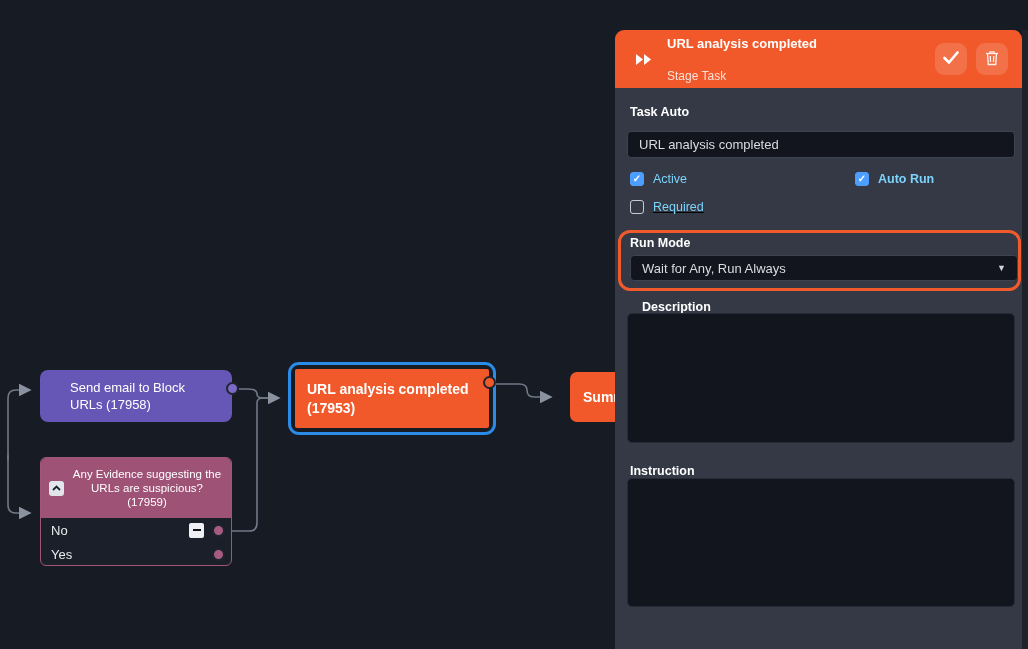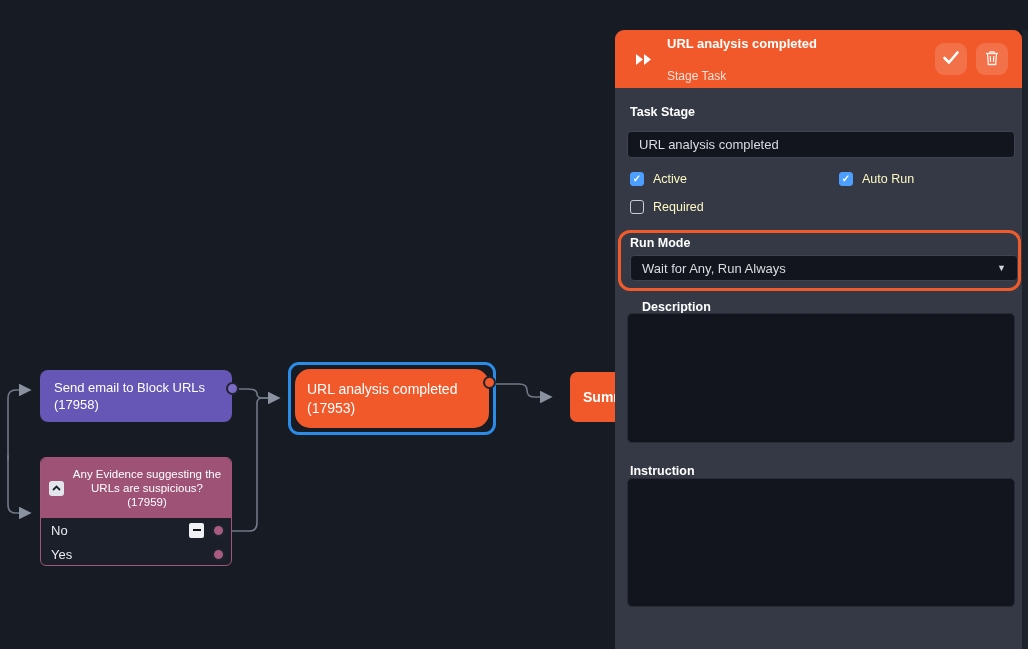--- a/index.html
+++ b/index.html
@@ -8,21 +8,21 @@
   .screen { position:relative; width:1028px; height:649px; background:#171b24; }
 
   
   svg.connectors { position:absolute; left:0; top:0; z-index:1; }
 
   
   .node { position:absolute; z-index:2; color:#fff; }
   .node-purple {
     left:40px; top:370px; width:192px; height:52px;
     background:#6656b6; border-radius:8px;
-    display:flex; align-items:center; padding:0 14px;
+    display:flex; align-items:center; padding:0 30px;
     font-size:13px; line-height:17px;
   }
   .port { position:absolute; width:13px; height:13px; border-radius:50%;
           border:2px solid #20242e; }
   .port-purple { background:#7b6ac6; right:-7px; top:12px; }
 
   .node-magenta {
     left:40px; top:457px; width:192px; height:109px;
     background:#1b1f29; border:1px solid #a15578; border-radius:6px;
     overflow:hidden;
@@ -50,23 +50,23 @@
   }
   .minus-bar { width:8px; height:2px; background:#11141b; display:block; }
   .port-magenta { position:static; width:13px; height:13px; background:#a85b80; }
 
   .selection-outline {
     position:absolute; left:288px; top:362px; width:208px; height:73px;
     border:3px solid #2b8ce8; border-radius:11px; z-index:2;
   }
   .node-orange-main {
     position:absolute; left:4px; top:4px; right:4px; bottom:4px;
-    background:#f1592a; border-radius:15px;
+    background:#f1592a; border-radius:2px;
     display:flex; align-items:center; padding:0 12px;
-    font-size:14px; font-weight:400; line-height:19px; color:#fff;
+    font-size:14px; font-weight:700; line-height:19px; color:#fff;
   }
   .port-orange { background:#f1592a; right:-7px; top:7px; }
 
   .node-summ {
     left:570px; top:372px; width:72px; height:50px;
     background:#f1592a; border-radius:7px;
     display:flex; align-items:center; padding:0 13px;
     font-size:14px; font-weight:700; color:#fff; z-index:3;
   }
 
@@ -98,21 +98,21 @@
     font-family:"Liberation Sans", sans-serif;
   }
   .cb { position:absolute; display:flex; align-items:center; gap:9px; cursor:pointer; }
   .cb-box {
     width:14px; height:14px; border:1.5px solid #c7ccd4; border-radius:3px;
     background:transparent; display:flex; align-items:center; justify-content:center;
     font-size:10px; color:#fff; line-height:1;
   }
   .cb-box.checked { background:#4c9fff; border-color:#4c9fff; }
   .cb-box.checked::after { content:"✓"; font-weight:700; }
-  .cb-label { font-size:12.5px; color:#fef9c3; }
+  .cb-label { font-size:12.5px; color:#7dd3fc; }
 
   .runmode-highlight {
     position:absolute; left:3px; top:142px; width:403px; height:61px;
     border:3px solid #f15b2b; border-radius:12px;padding-left:33px;
   }
   .runmode-highlight .p-label { left:9px; top:3px; }
   .p-select {
     position:absolute; left:9px; top:22px; width:388px; height:26px;
     background:#12151d; border:1px solid #3d434f; border-radius:4px;
     display:flex; align-items:center; padding:0 11px;
@@ -217,32 +217,32 @@
               <path d="M2.5 3.5 L3.3 14.5 H10.7 L11.5 3.5"></path>
               <line x1="5.3" y1="6" x2="5.5" y2="12"></line>
               <line x1="8.7" y1="6" x2="8.5" y2="12"></line>
             </g>
           </svg>
         </span>
       </button>
     </div>
 
     <div class="p-body">
-      <label class="p-label" style="left:15px; top:17px;">Task Stage</label>
+      <label class="p-label" style="left:15px; top:17px;">Task Auto</label>
       <input class="p-input" value="URL analysis completed" style="">
 
       <div class="cb" style="left:15px; top:84px;">
         <span class="cb-box checked"></span>
         <span class="cb-label">Active</span>
       </div>
-      <div class="cb" style="left:224px; top:84px;">
+      <div class="cb" style="left:240px; top:84px;font-weight:bold;">
         <span class="cb-box checked"></span>
         <span class="cb-label">Auto Run</span>
       </div>
-      <div class="cb" style="left:15px; top:112px;">
+      <div class="cb" style="left:15px; top:112px;text-decoration:underline;">
         <span class="cb-box"></span>
         <span class="cb-label">Required</span>
       </div>
 
       <div class="runmode-highlight">
         <label class="p-label">Run Mode</label>
         <div class="p-select">
           <span>Wait for Any, Run Always</span>
           <span class="caret">▼</span>
         </div>

